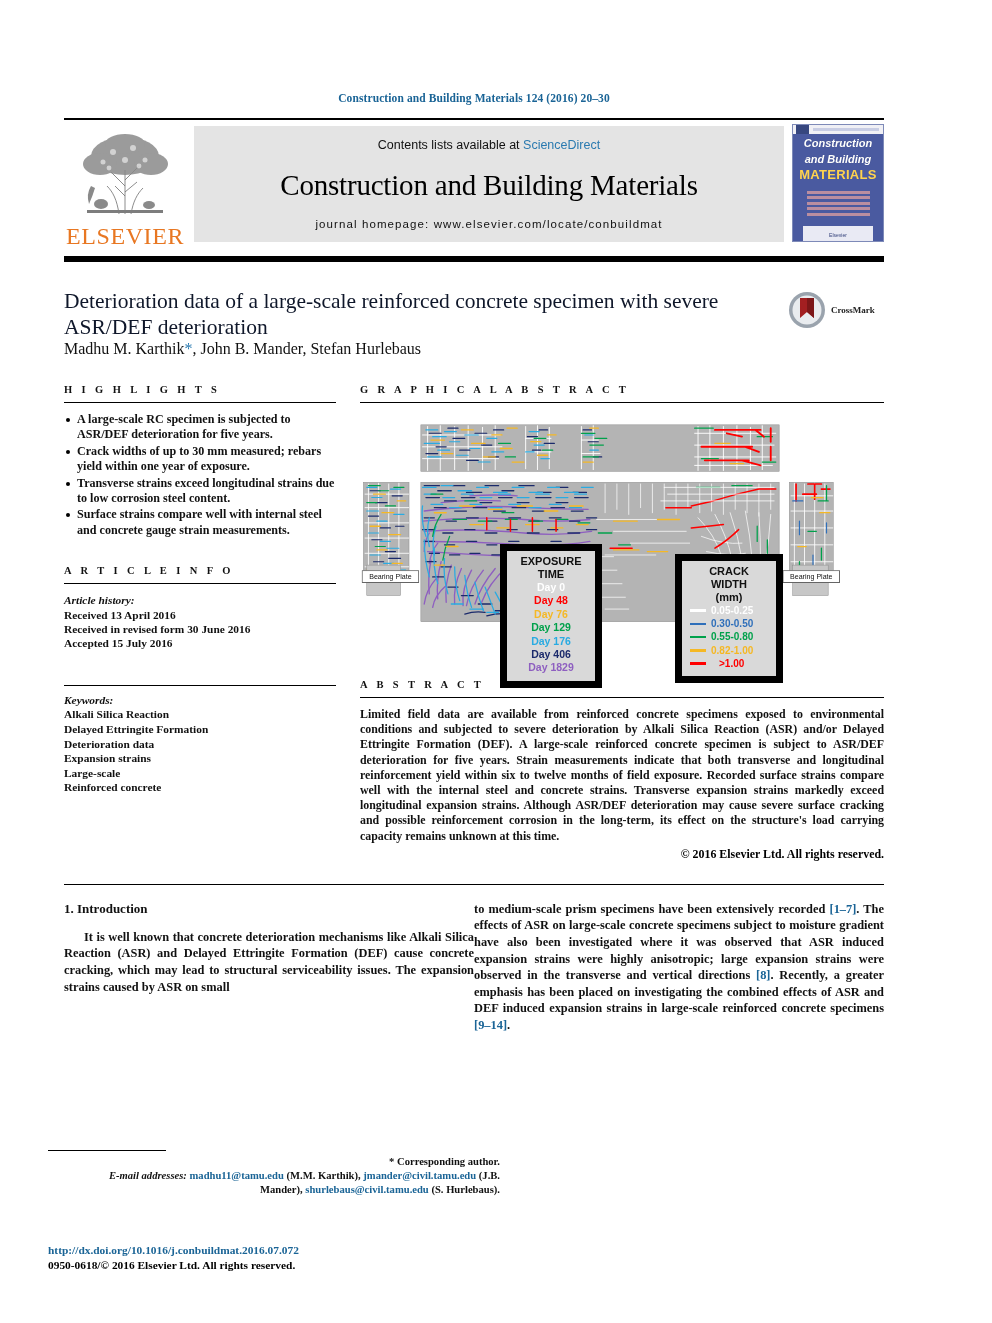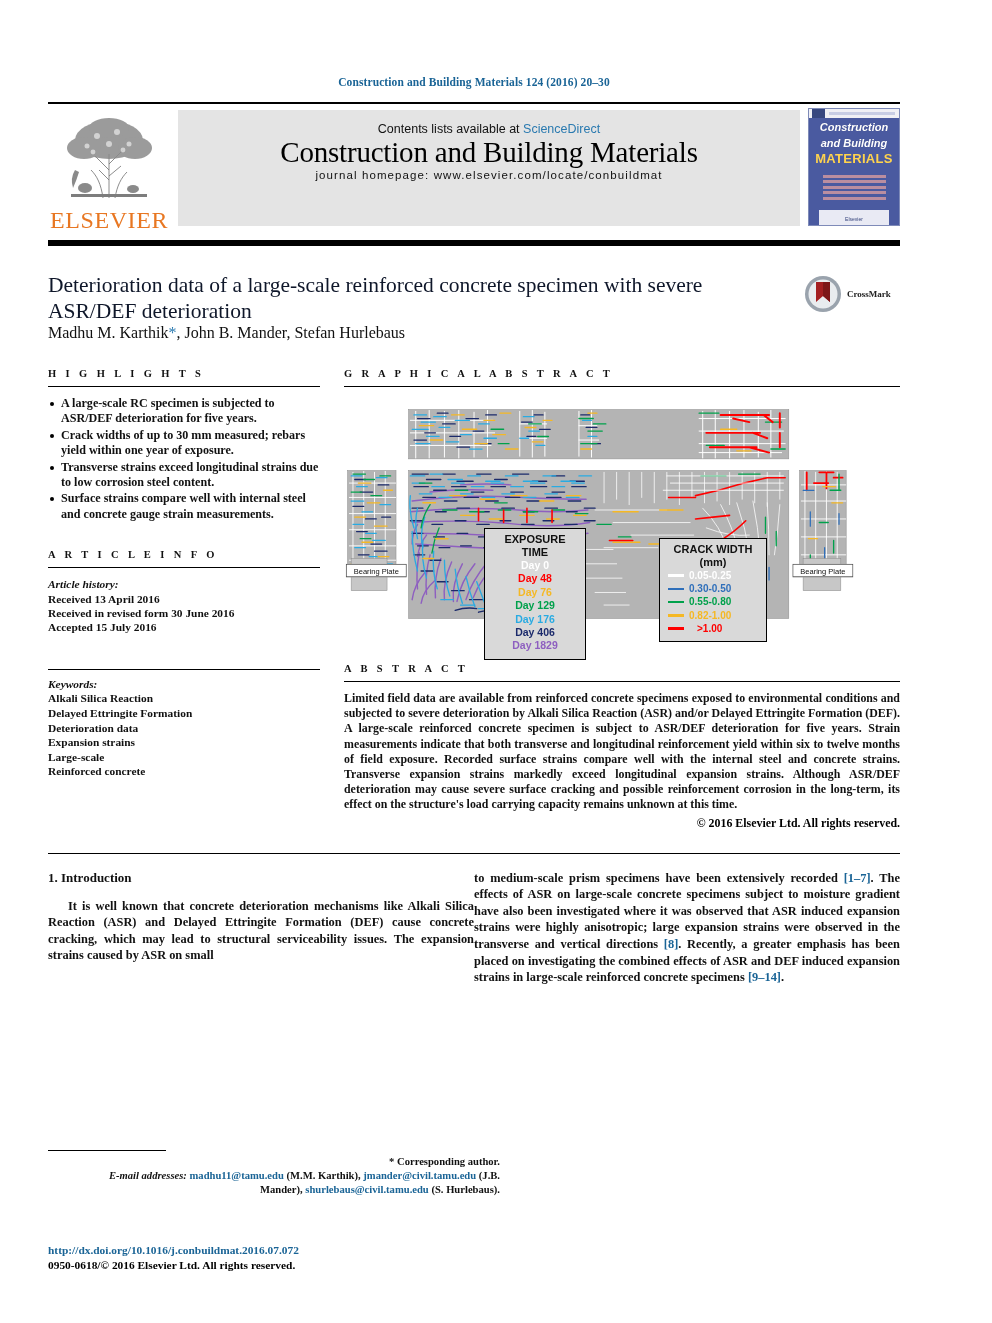--- a/index.html
+++ b/index.html
@@ -7,21 +7,21 @@
   body {
     width: 992px;
     height: 1323px;
     background: #ffffff;
     font-family: "Liberation Serif", serif;
     color: #000000;
     position: relative;
     overflow: hidden;
   }
 
-  .page { position: relative; width: 948px; height: 1323px; padding: 0; }
+  .page { position: relative; width: 948px; height: 1323px; padding: 16px; }
 
   
   .running-head {
     text-align: center;
     color: #1a6496;
     font-family: "Liberation Serif", serif;
     font-weight: bold;
     font-size: 11.5px;
     letter-spacing: 0.1px;
     padding-top: 76px;
@@ -53,20 +53,21 @@
     line-height: 1;
     margin-top: 2px;
   }
   .journal-banner {
     flex: 1 1 auto;
     background: #e4e4e4;
     margin: 6px 8px 6px 8px;
     display: flex;
     flex-direction: column;
     align-items: center;
+    justify-content: space-between;
     padding: 12px 0 12px 0;
   }
   .contents-line {
     font-family: "Liberation Sans", sans-serif;
     font-size: 12.5px;
     color: #111;
   }
   .contents-line .sd { color: #2a7ab0; }
   .journal-title {
     font-family: "Liberation Serif", serif;
@@ -223,21 +224,21 @@
     position: relative;
     width: 100%;
     height: 252px;
     background: #ffffff;
   }
   .ga-canvas { position: absolute; inset: 0; }
 
   .legend-box {
     position: absolute;
     background: #d9d9d9;
-    border: 1px solid #000000;
+    border: 7px solid #000000;
     padding: 4px 8px 6px 8px;
     font-family: "Liberation Sans", sans-serif;
   }
   .legend-title {
     font-size: 11px;
     font-weight: bold;
     color: #111;
     text-align: center;
     line-height: 13px;
   }

